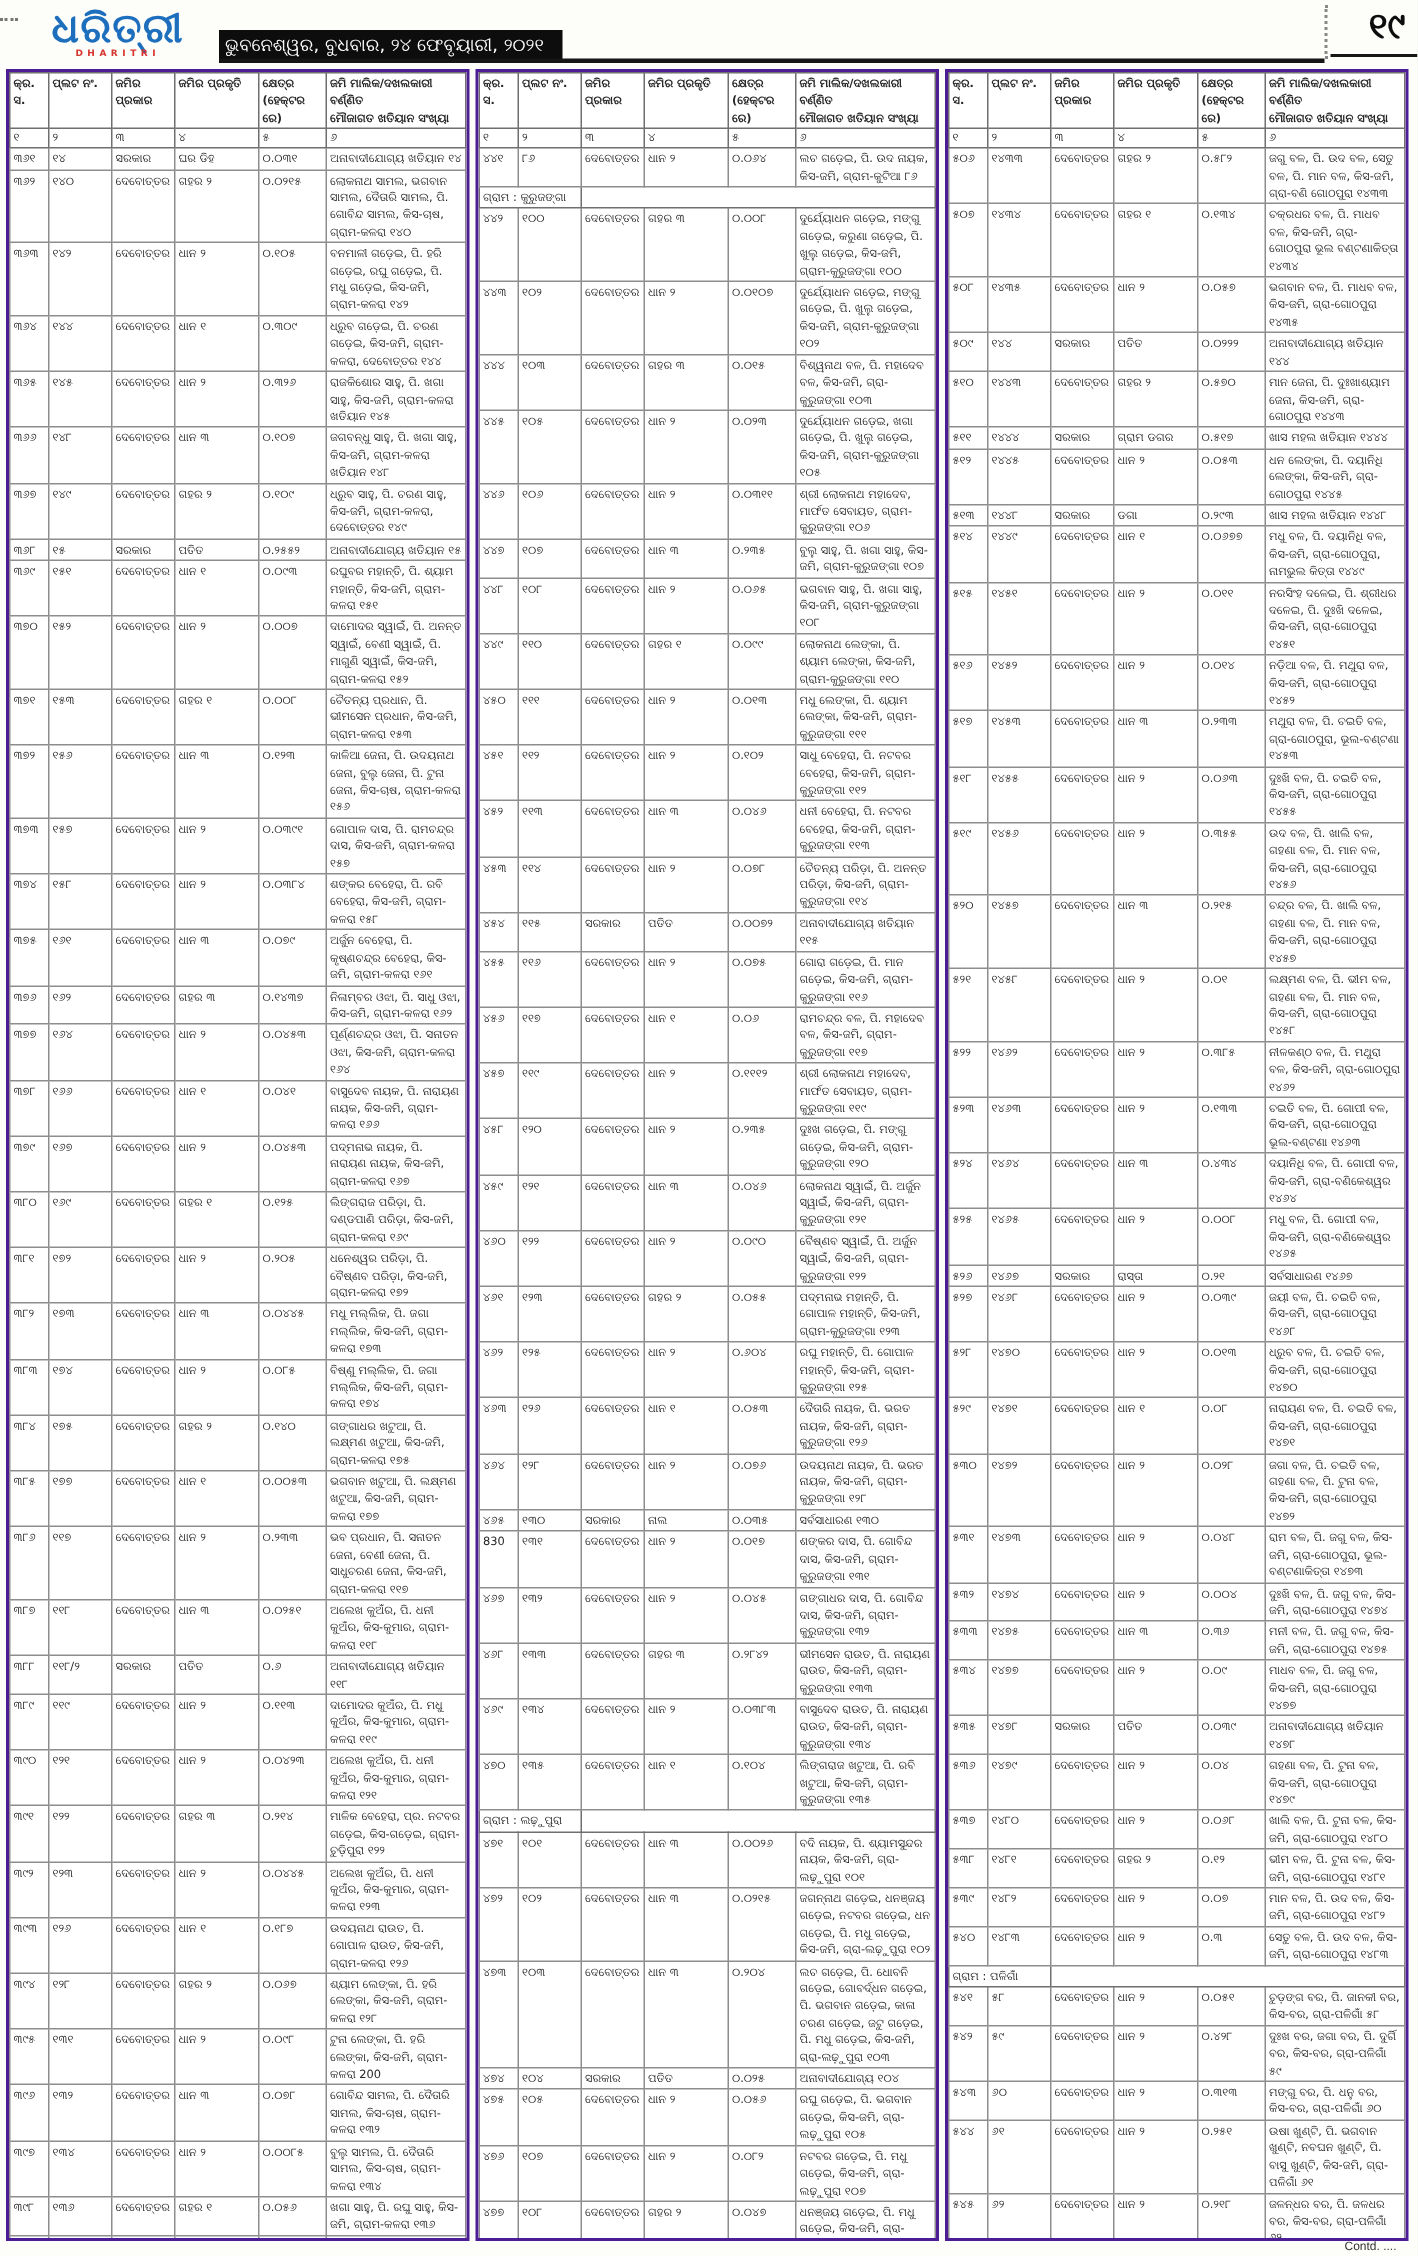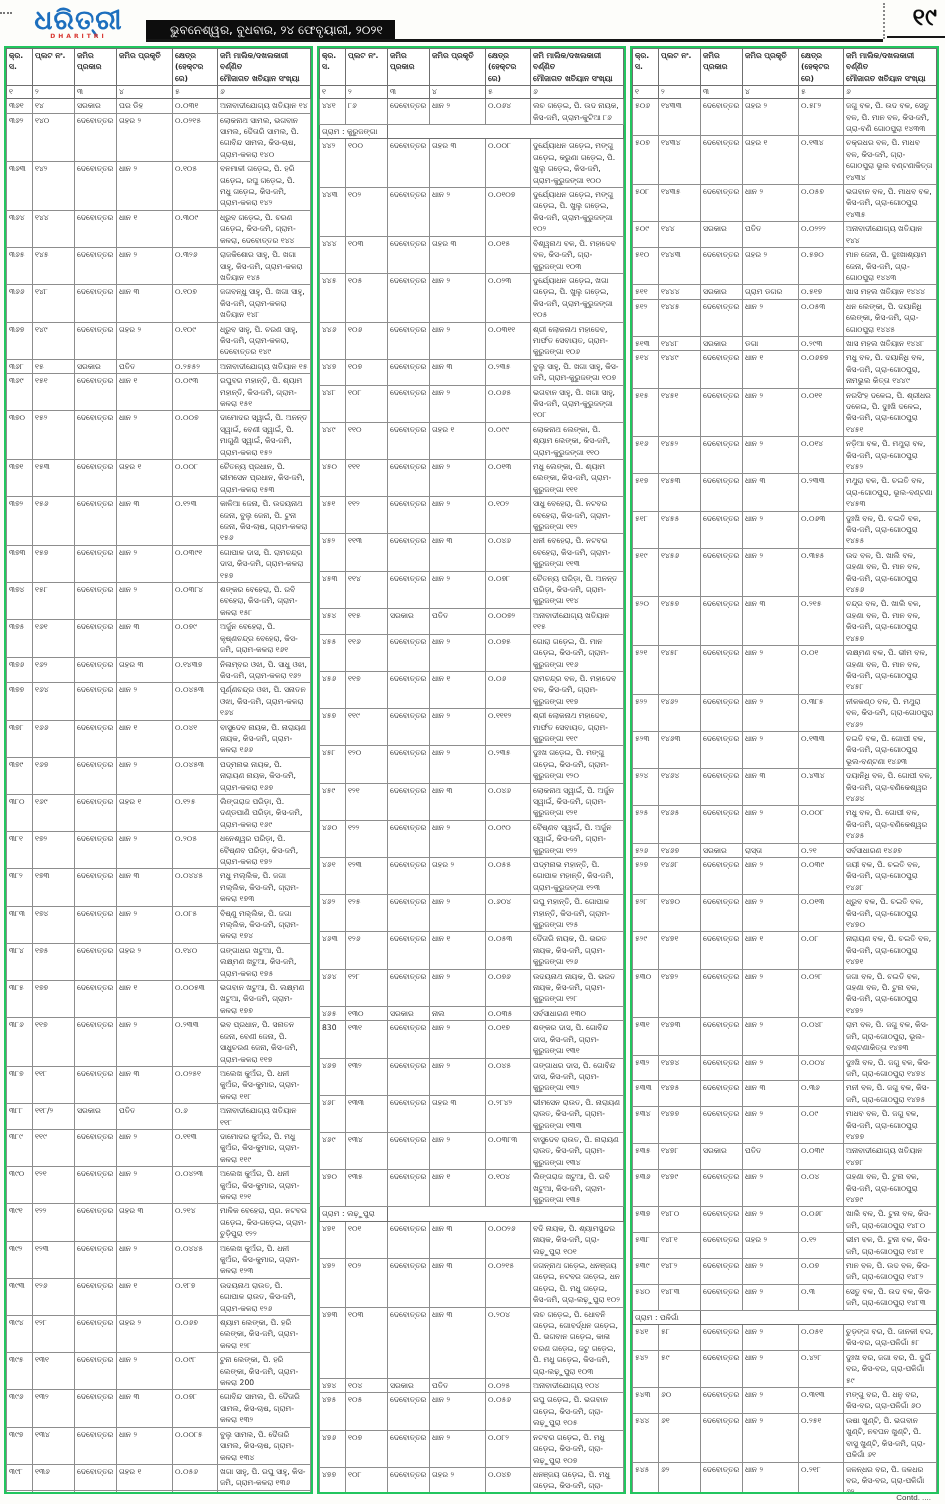--- a/index.html
+++ b/index.html
@@ -5,28 +5,28 @@
   html,body{margin:0;padding:0;}
   body{background:#e9e9e6;font-family:"DejaVu Sans","Liberation Sans",sans-serif;}
   .page{position:relative;width:945px;height:1504px;background:#fdfdfa;overflow:hidden;color:#1a1a1a;}
   
   .masthead{position:absolute;left:0;top:0;width:945px;height:44px;}
   .cropmark-left{position:absolute;left:0;top:12px;width:12px;border-top:2px dotted #777;}
   .logo{position:absolute;left:16px;top:6px;width:125px;text-align:center;}
   .logo-odia{font-size:27px;font-weight:bold;color:#1d6fbe;line-height:28px;letter-spacing:1px;}
   .logo-latin{font-size:6px;font-weight:bold;color:#d8342e;letter-spacing:3px;margin-top:-2px;}
   .dateline{position:absolute;left:146px;top:20px;background:#0d0d0d;color:#ffffff;
-    font-size:12px;padding:3px 12px 4px 24px;white-space:nowrap;}
+    font-size:12px;padding:3px 12px 4px 4px;white-space:nowrap;}
   .mast-rule{position:absolute;left:146px;right:62px;top:39px;border-bottom:3px solid #161616;}
   .pageno-divider{position:absolute;right:60px;top:3px;height:36px;border-left:2px dotted #888;}
   .pageno-rule{position:absolute;right:0;top:36px;width:58px;border-bottom:2px solid #161616;}
   .page-number{position:absolute;right:8px;top:0px;font-size:24px;font-weight:bold;color:#0d0d0d;line-height:34px;}
   
   .blocks{position:absolute;left:4px;top:46px;width:937px;display:flex;gap:4px;}
-  .block{width:309px;height:1448px;border:2px solid #22c55e;background:#fff;overflow:hidden;box-sizing:border-box;}
+  .block{width:309px;height:1448px;border:2px solid #4c1d95;background:#fff;overflow:hidden;box-sizing:border-box;}
   table{width:100%;border-collapse:collapse;table-layout:fixed;}
   th,td{border:1px solid #8d8d8d;padding:1px 2px;vertical-align:top;
     font-size:7.6px;line-height:11.4px;color:#262626;text-align:left;
     overflow:hidden;word-wrap:break-word;}
   th{font-weight:bold;white-space:pre-line;border-color:#6f6f6f;}
   th.idx{text-align:left;font-weight:normal;line-height:10px;}
   tr.section td{font-weight:normal;border-color:#6f6f6f;}
   td.c0,td.c1,td.c4{white-space:nowrap;}
   .contd{position:absolute;right:14px;bottom:2px;font-size:8px;color:#333;
     font-family:"Liberation Sans",sans-serif;}

